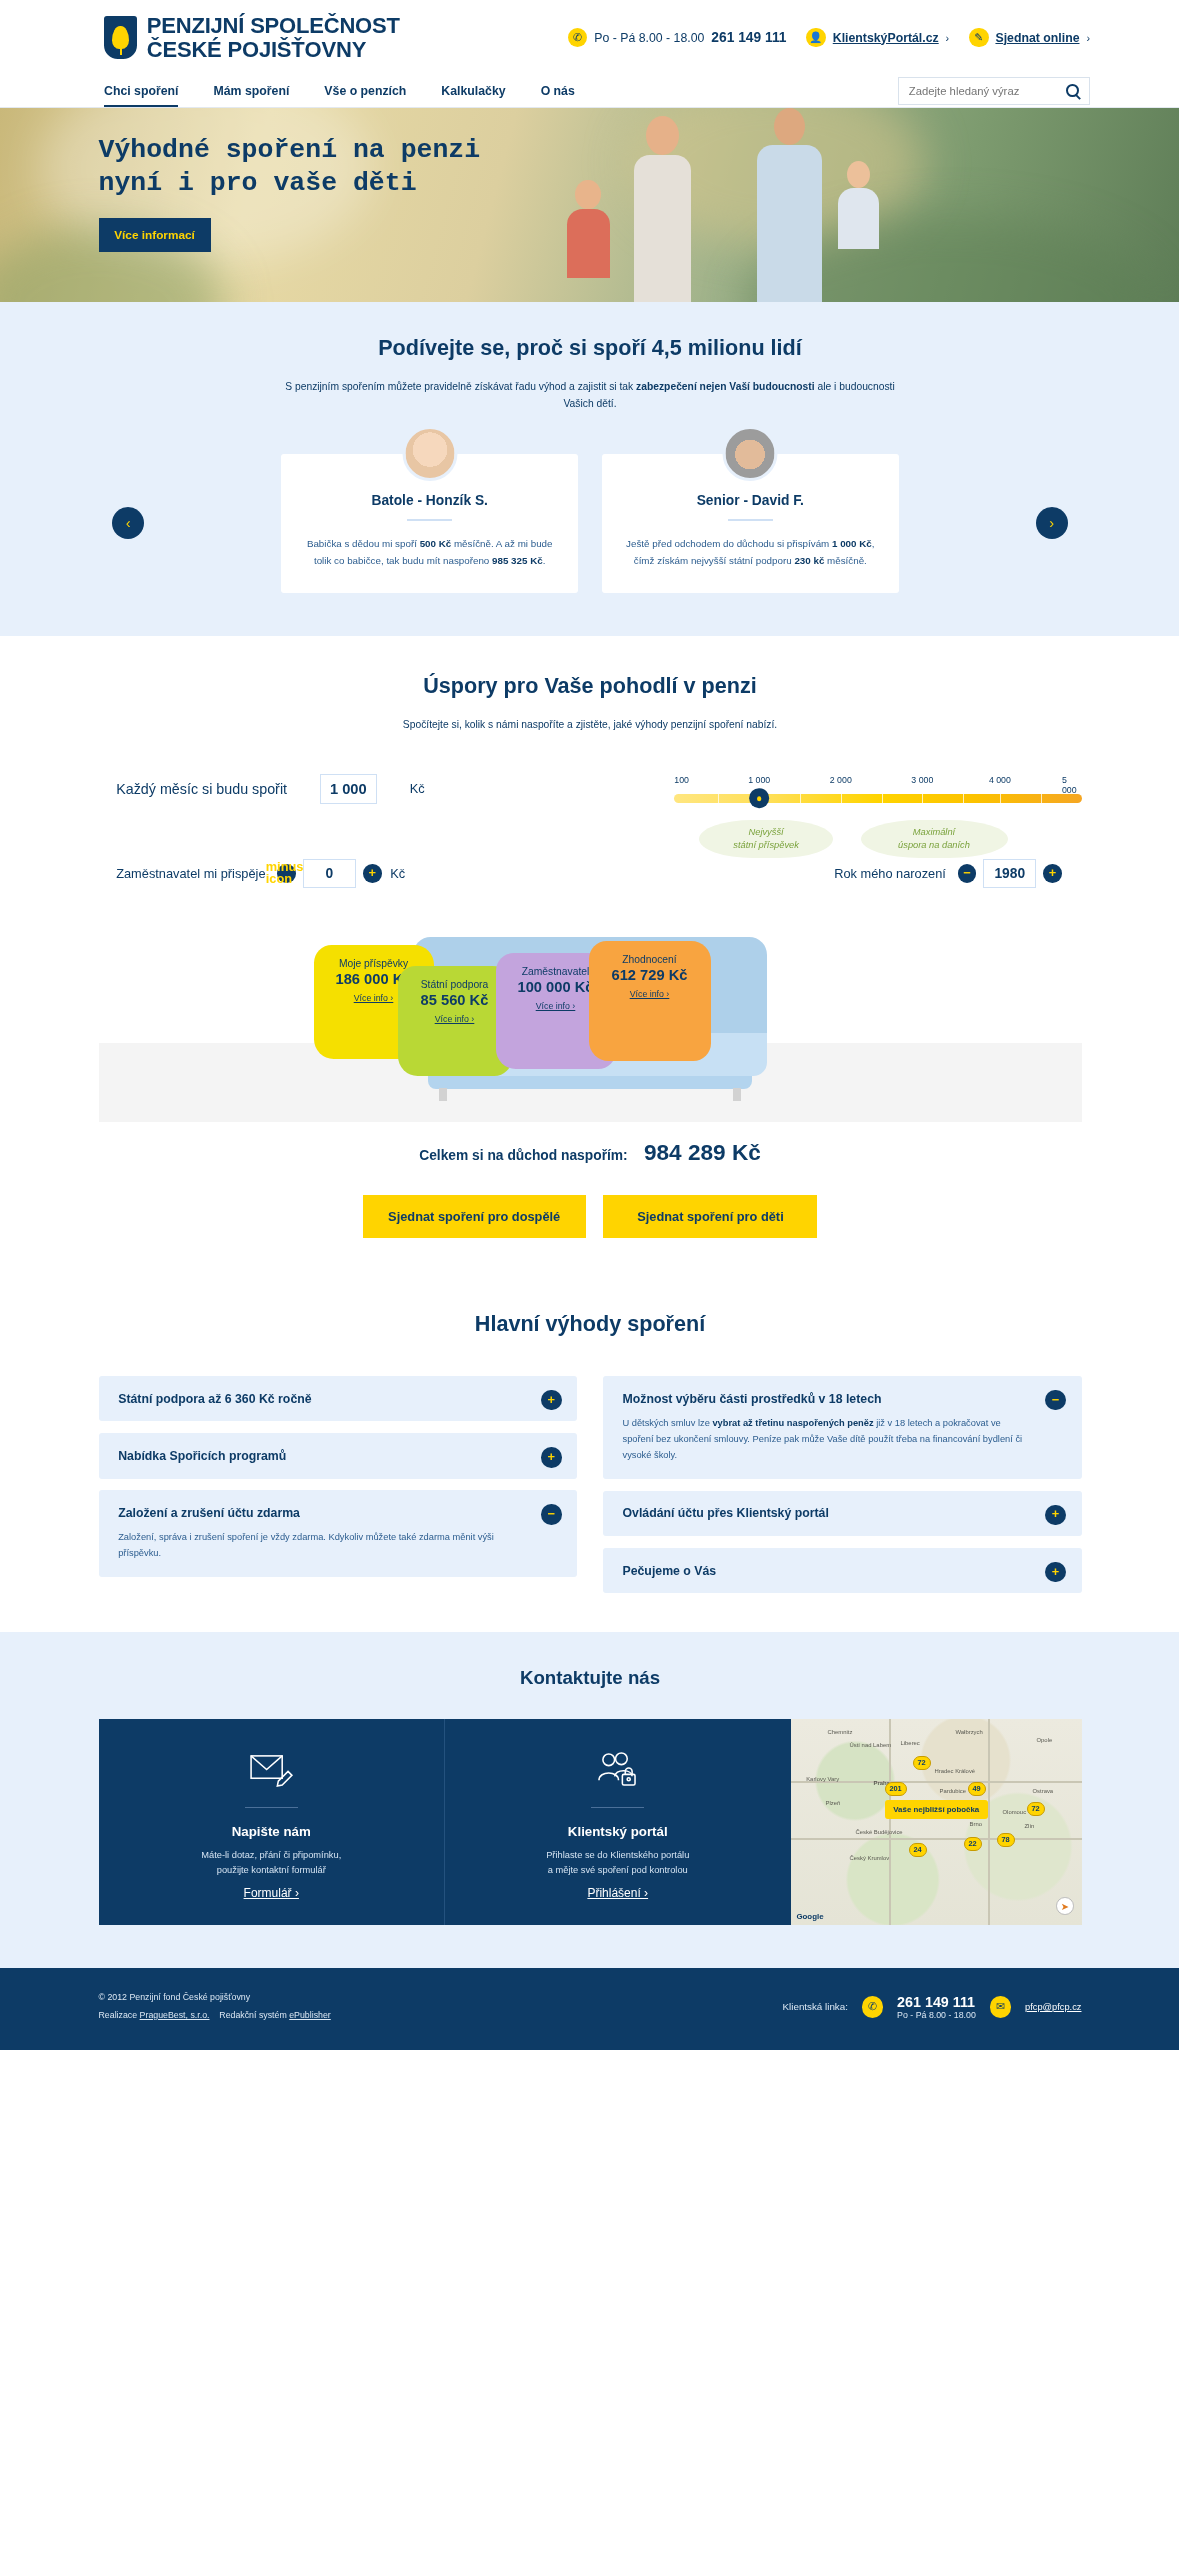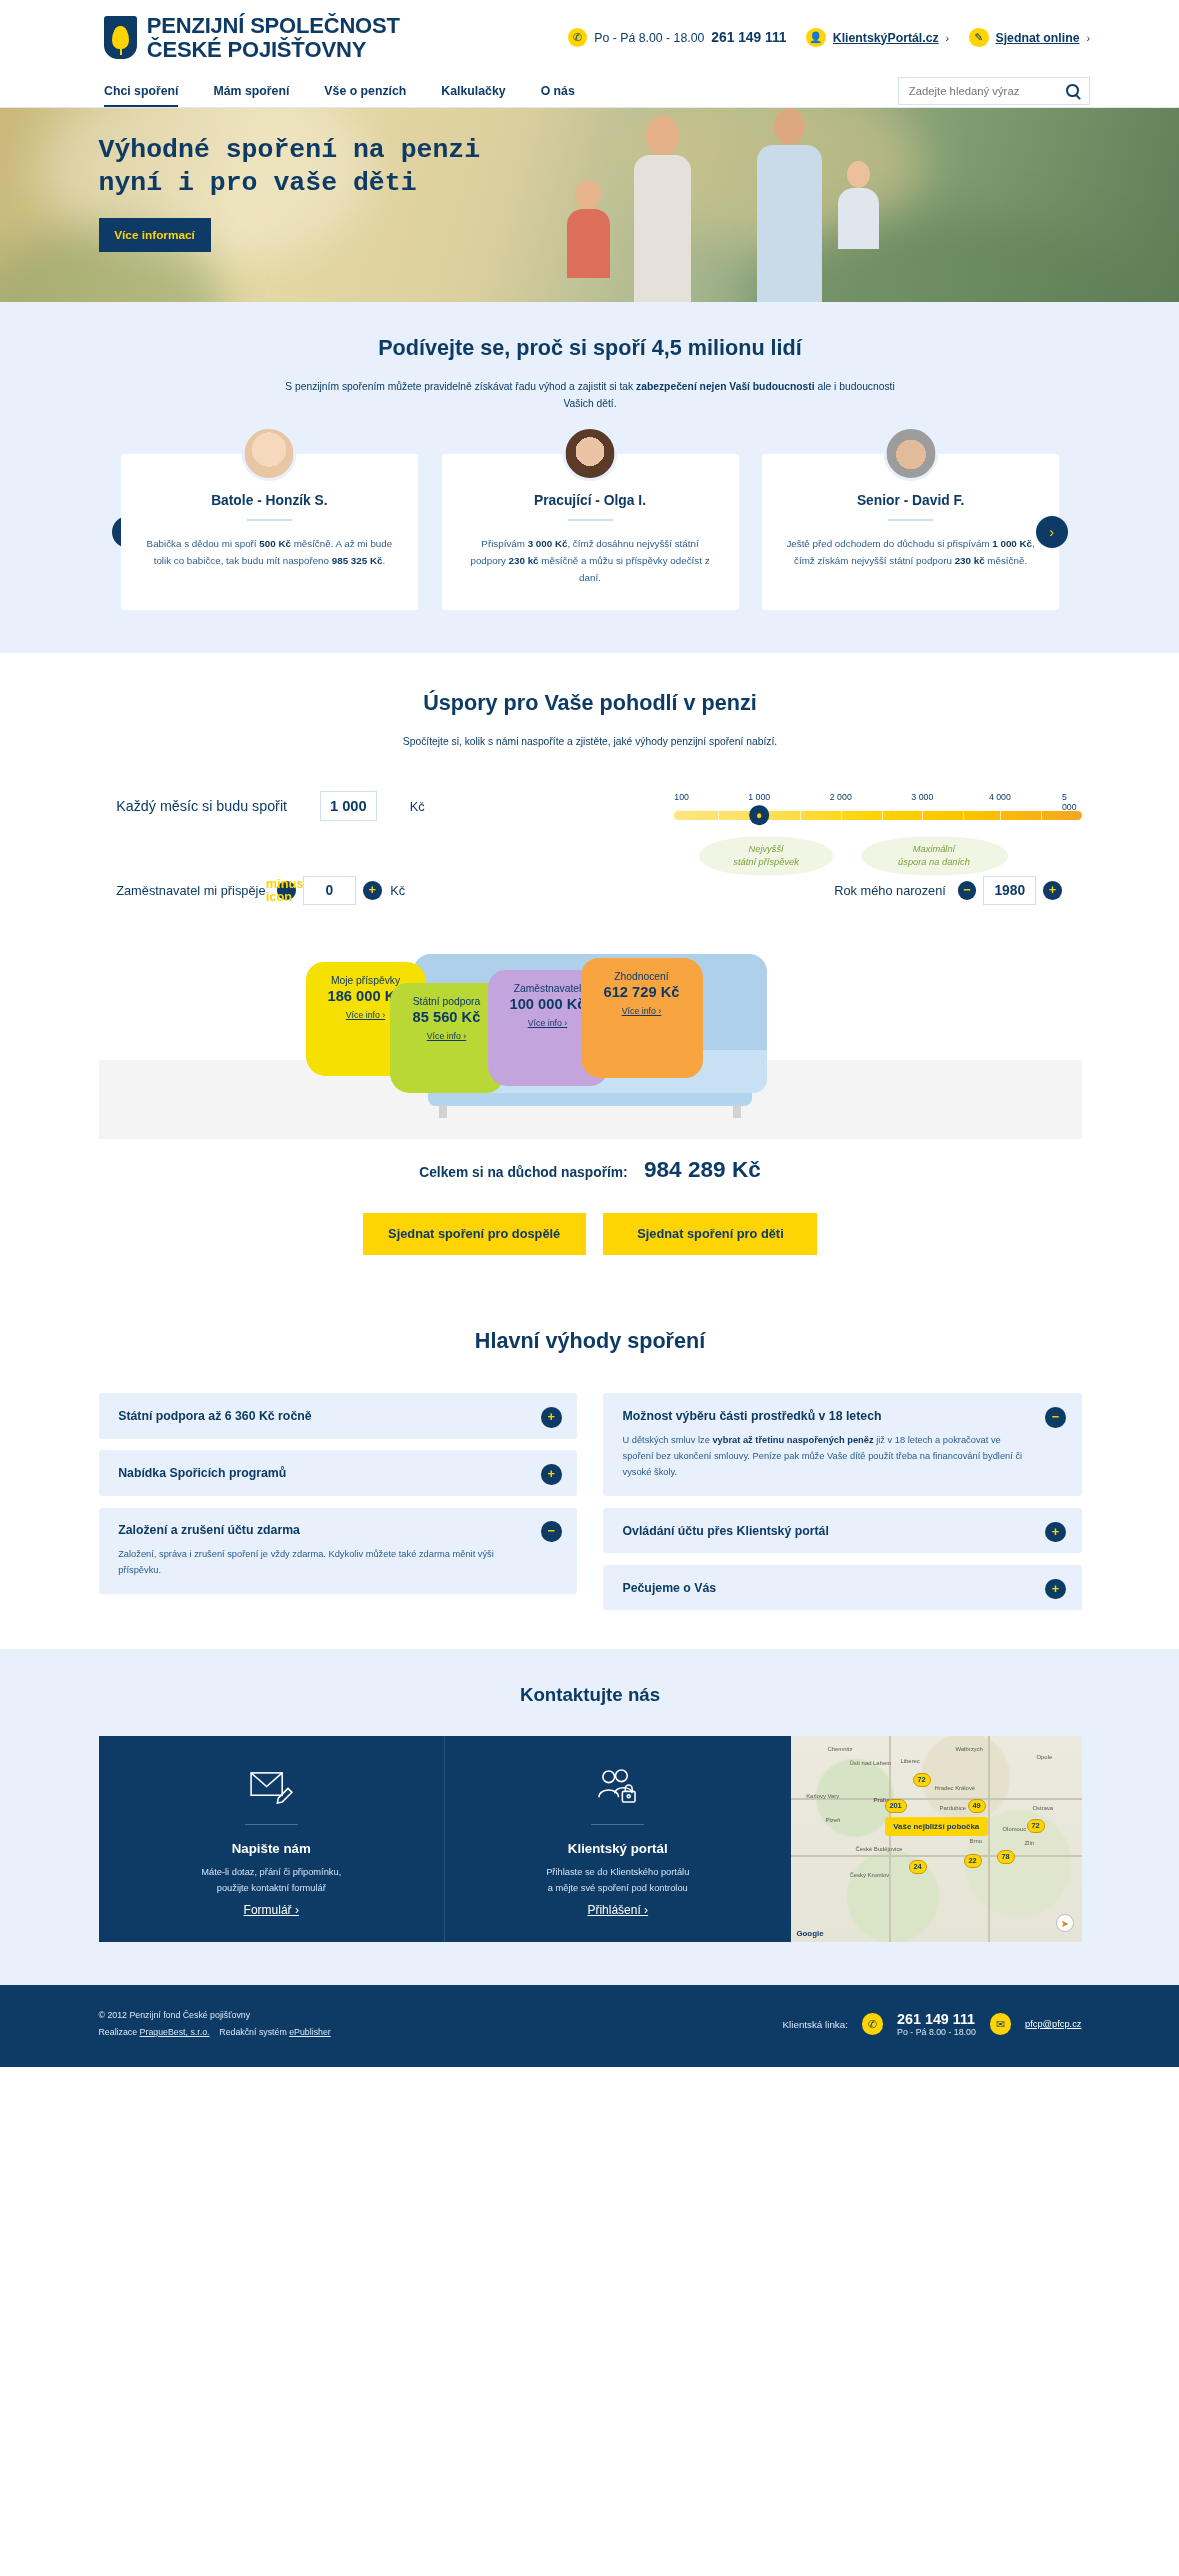--- a/index.html
+++ b/index.html
@@ -135,21 +135,21 @@
     display: flex; align-items: center; justify-content: center; font-size: 13.8px; font-weight: bold; color: #0d3b66;
   }
 
   
   .sofa-area { margin-top: 37px; height: 197px; position: relative; background: linear-gradient(#fff 0%,#fff 60%,#f4f4f4 60%,#f4f4f4 100%); }
   .sofa { position: absolute; left: 50%; transform: translateX(-50%); top: 11.8px; width: 354px; }
   .sofa-back { height: 96px; background: #aed0ea; border-radius: 17.7px 17.7px 0 0; }
   .sofa-seat { height: 43px; background: #c7e0f4; border-radius: 0 0 13.8px 13.8px; }
   .sofa-base { height: 12.8px; width: 324px; margin: 0 auto; background: #b3d4ee; border-radius: 0 0 7.9px 7.9px; }
   .sofa-leg { position: absolute; bottom: -11.8px; width: 8.8px; height: 12.8px; background: #d2d2d2; }
-  .pillows { position: absolute; top: 0; left: 8px; width: 983px; height: 197px; }
+  .pillows { position: absolute; top: 0; left: 16px; width: 983px; height: 197px; }
   .pillow {
     position: absolute; border-radius: 17.7px 19.7px 17.7px 19.7px; text-align: center;
     padding-top: 12.8px; color: #0d3b66;
   }
   .pillow .plabel { font-size: 10.3px; }
   .pillow .pval { font-size: 14.7px; font-weight: bold; margin-top: 2px; }
   .pillow .pinfo { font-size: 8.8px; text-decoration: underline; margin-top: 5.9px; display: inline-block; cursor: pointer; }
 
   .total-row { text-align: center; margin-top: 17.7px; }
   .total-label { font-size: 13.8px; font-weight: bold; color: #0d3b66; }
@@ -302,28 +302,20 @@
 
         <div class="card">
           <div class="avatar" style="background:radial-gradient(circle at 50% 42%,#f6d8bd 0 46%,#e8c6a4 46% 100%);"></div>
           <h3>Batole - Honzík S.</h3>
           <div class="rule"></div>
           <p>
             <span>Babička s dědou mi spoří </span><b>500 Kč</b><span> měsíčně. A až mi bude tolik co babičce, tak budu mít naspořeno </span><b>985 325 Kč</b><span>.</span>
           </p>
         </div>
 
-        <div class="card">
-          <div class="avatar" style="background:radial-gradient(circle at 50% 46%,#e9c3a4 0 40%,#5b3a28 40% 100%);"></div>
-          <h3>Pracující - Olga I.</h3>
-          <div class="rule"></div>
-          <p>
-            <span>Přispívám </span><b>3 000 Kč</b><span>, čímž dosáhnu nejvyšší státní podpory </span><b>230 kč</b><span> měsíčně a můžu si příspěvky odečíst z daní.</span>
-          </p>
-        </div>
 
         <div class="card">
           <div class="avatar" style="background:radial-gradient(circle at 50% 52%,#e2bb9a 0 42%,#9c9c9c 42% 100%);"></div>
           <h3>Senior - David F.</h3>
           <div class="rule"></div>
           <p>
             <span>Ještě před odchodem do důchodu si přispívám </span><b>1 000 Kč</b><span>, čímž získám nejvyšší státní podporu </span><b>230 kč</b><span> měsíčně.</span>
           </p>
         </div>
 

